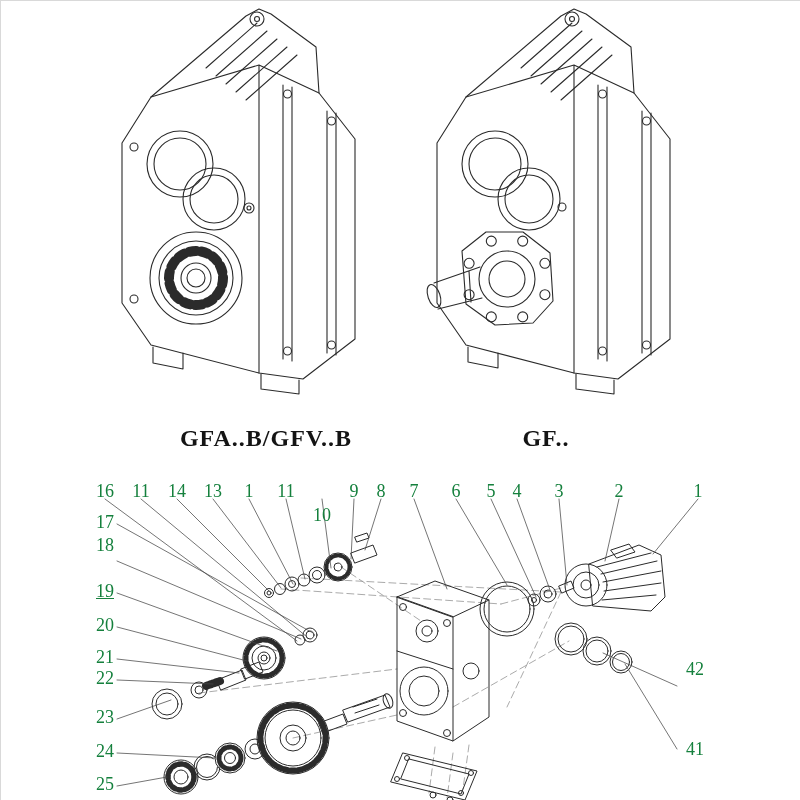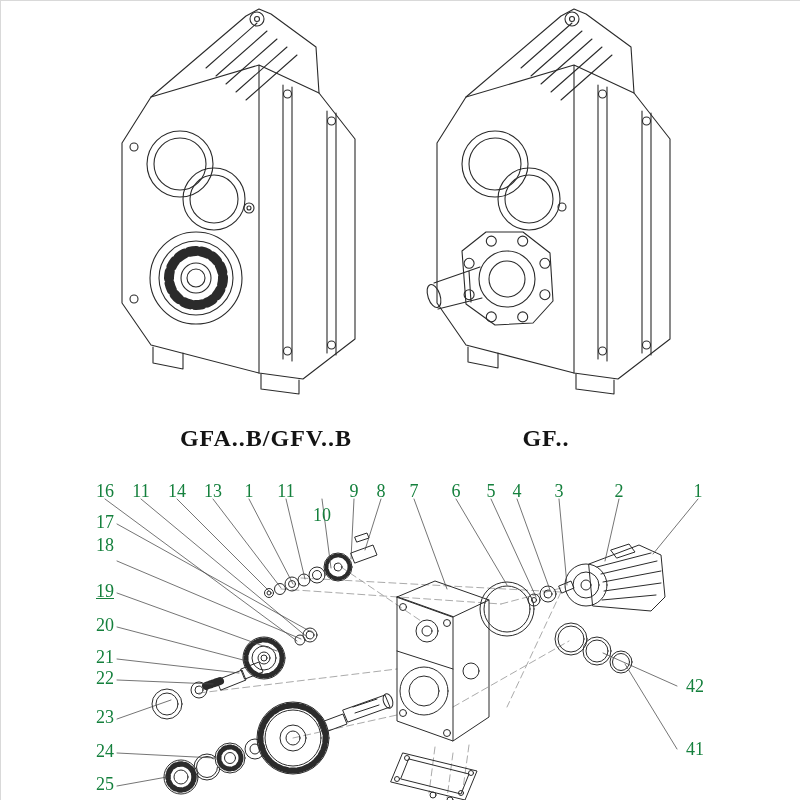--- a/index.html
+++ b/index.html
@@ -255,16 +255,16 @@
   <span class="part-num" style="left:104px;top:521px;">17</span>
   <span class="part-num" style="left:104px;top:544px;">18</span>
   <span class="part-num" style="left:104px;top:590px;text-decoration:underline;">19</span>
   <span class="part-num" style="left:104px;top:624px;">20</span>
   <span class="part-num" style="left:104px;top:656px;">21</span>
   <span class="part-num" style="left:104px;top:677px;">22</span>
   <span class="part-num" style="left:104px;top:716px;">23</span>
   <span class="part-num" style="left:104px;top:750px;">24</span>
   <span class="part-num" style="left:104px;top:783px;">25</span>
 
-  <span class="part-num" style="left:694px;top:685px;">42</span>
+  <span class="part-num" style="left:694px;top:668px;">42</span>
   <span class="part-num" style="left:694px;top:748px;">41</span>
 
 </div>
 
 </body></html>

